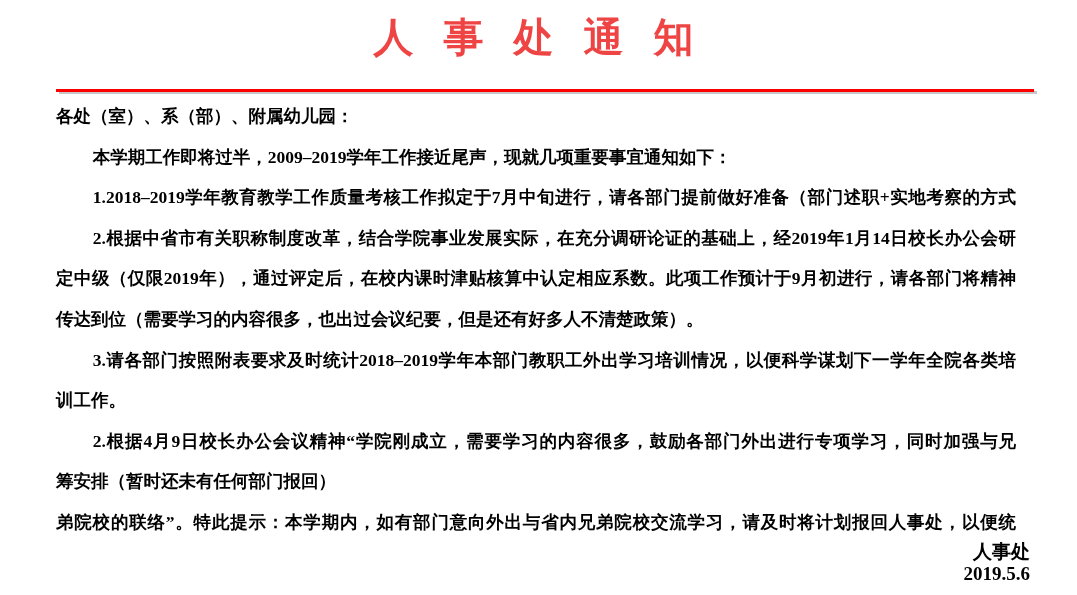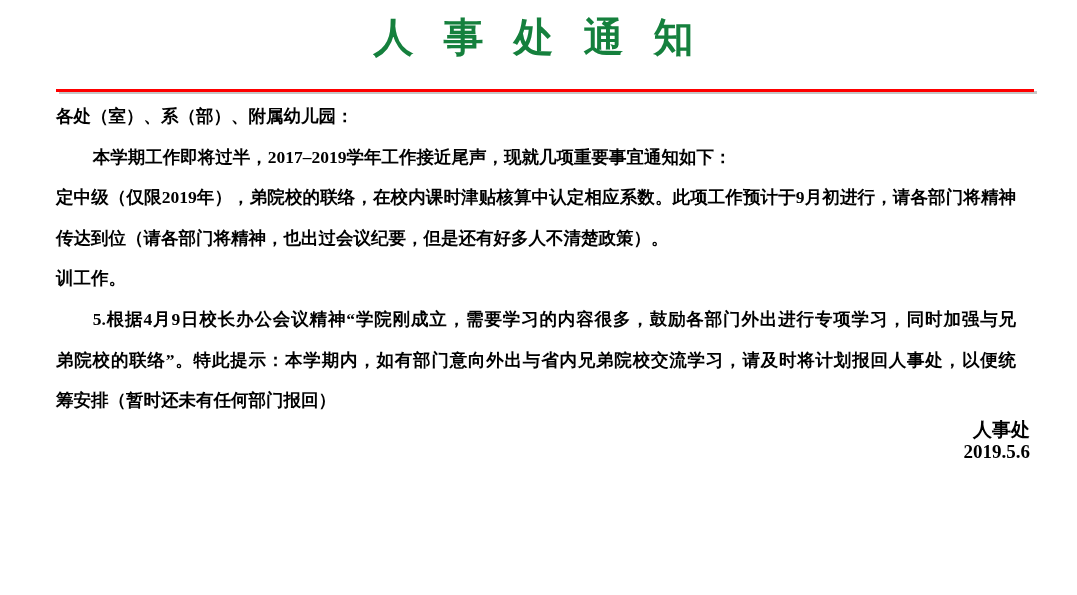--- a/index.html
+++ b/index.html
@@ -14,21 +14,21 @@
   }
   .page {
     position: relative;
     width: 1077px;
     height: 595px;
     background: #ffffff;
   }
   .title {
     margin: 14px 0 0 0;
     text-align: center;
-    color: #15803d;
+    color: #ef4444;
     font-size: 40px;
     line-height: 48px;
     letter-spacing: 0.25em;
     font-weight: bold;
     white-space: nowrap;
   }
   .rule {
     margin: 27px 0 0 56px;
     width: 978px;
     height: 3px;
@@ -65,27 +65,30 @@
 <body>
 
 <div class="page">
 
   <h1 class="title">人 事 处 通 知</h1>
 
   <div class="rule"></div>
 
   <div class="doc-body">
     <div class="line">各处（室）、系（部）、附属幼儿园：</div>
-    <div class="line indent">本学期工作即将过半，2017–2019学年工作接近尾声，现就几项重要事宜通知如下：</div>
-    <div class="line fill">定中级（仅限2019年），弟院校的联络，在校内课时津贴核算中认定相应系数。此项工作预计于9月初进行，请各部门将精神</div>
-    <div class="line">传达到位（请各部门将精神，也出过会议纪要，但是还有好多人不清楚政策）。</div>
+    <div class="line indent">本学期工作即将过半，2009–2019学年工作接近尾声，现就几项重要事宜通知如下：</div>
+    <div class="line indent fill">1.2018–2019学年教育教学工作质量考核工作拟定于7月中旬进行，请各部门提前做好准备（部门述职+实地考察的方式</div>
+    <div class="line indent fill">2.根据中省市有关职称制度改革，结合学院事业发展实际，在充分调研论证的基础上，经2019年1月14日校长办公会研</div>
+    <div class="line fill">定中级（仅限2019年），通过评定后，在校内课时津贴核算中认定相应系数。此项工作预计于9月初进行，请各部门将精神</div>
+    <div class="line">传达到位（需要学习的内容很多，也出过会议纪要，但是还有好多人不清楚政策）。</div>
+    <div class="line indent fill">3.请各部门按照附表要求及时统计2018–2019学年本部门教职工外出学习培训情况，以便科学谋划下一学年全院各类培</div>
     <div class="line">训工作。</div>
-    <div class="line indent fill">5.根据4月9日校长办公会议精神“学院刚成立，需要学习的内容很多，鼓励各部门外出进行专项学习，同时加强与兄</div>
+    <div class="line indent fill">2.根据4月9日校长办公会议精神“学院刚成立，需要学习的内容很多，鼓励各部门外出进行专项学习，同时加强与兄</div>
+    <div class="line">筹安排（暂时还未有任何部门报回）</div>
     <div class="line fill">弟院校的联络”。特此提示：本学期内，如有部门意向外出与省内兄弟院校交流学习，请及时将计划报回人事处，以便统</div>
-    <div class="line">筹安排（暂时还未有任何部门报回）</div>
   </div>
 
   <div class="signature">
     <div>人事处</div>
     <div>2019.5.6</div>
   </div>
 
 </div>
 
 </body></html>

